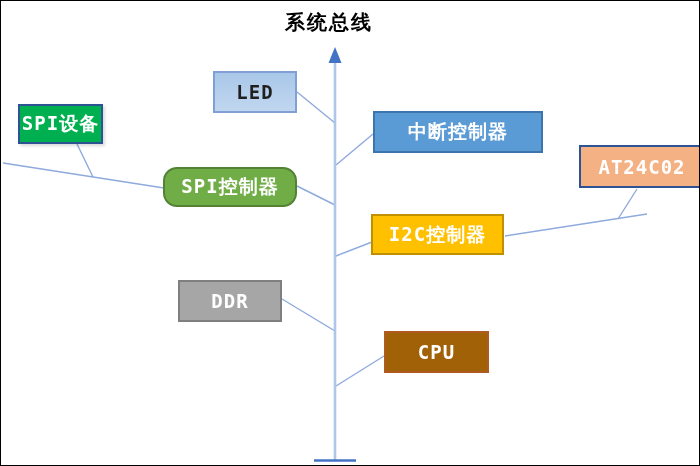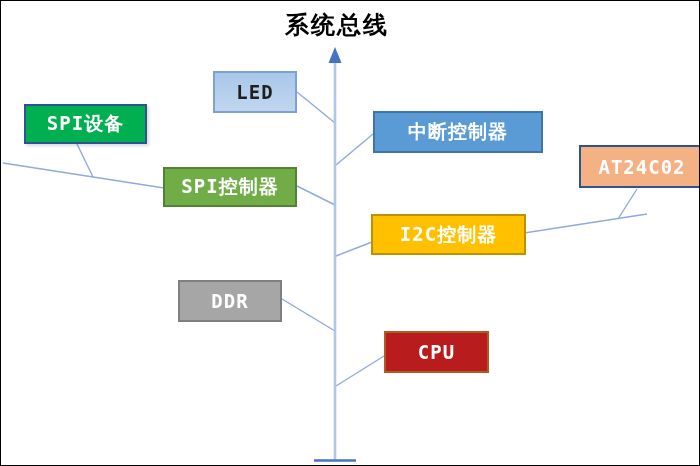--- a/index.html
+++ b/index.html
@@ -4,36 +4,36 @@
 <style>
   html,body{margin:0;padding:0;background:#fff;}
   .stage{
     position:relative;width:700px;height:466px;background:#ffffff;
     border:1px solid #000;box-sizing:border-box;overflow:hidden;
     font-family:"DejaVu Sans","Liberation Sans",sans-serif;
   }
   .wires{position:absolute;left:0;top:0;width:700px;height:466px;}
   .diagram-title{
     position:absolute;left:284px;top:8px;
-    font-size:24px;font-weight:600;color:#000;letter-spacing:2px;
+    font-size:20px;font-weight:600;color:#000;letter-spacing:2px;
     white-space:nowrap;
   }
   .node{
     position:absolute;display:flex;align-items:center;justify-content:center;
     border:2px solid;box-sizing:border-box;
     font-family:"DejaVu Sans Mono","DejaVu Sans",monospace;
     font-weight:bold;font-size:19px;letter-spacing:1px;white-space:nowrap;
   }
   .n-led   {left:212px;top:70px;width:84px;height:42px;
             background-image:linear-gradient(180deg,rgba(255,255,255,0) 0%,rgba(255,255,255,0.28) 100%);}
-  .n-spidev{left:23px;top:103px;width:123px;height:40px;box-shadow:2px 2px 3px rgba(0,0,0,0.15);}
+  .n-spidev{left:17px;top:103px;width:85px;height:40px;box-shadow:2px 2px 3px rgba(0,0,0,0.15);}
   .n-int   {left:372px;top:110px;width:170px;height:42px;}
   .n-at24  {left:578px;top:144px;width:126px;height:43px;}
-  .n-spictl{left:162px;top:166px;width:134px;height:40px;}
-  .n-i2c   {left:370px;top:213px;width:155px;height:41px;}
+  .n-spictl{left:162px;top:166px;width:134px;height:40px;border-radius:14px;}
+  .n-i2c   {left:370px;top:213px;width:133px;height:41px;}
   .n-ddr   {left:177px;top:279px;width:104px;height:42px;}
   .n-cpu   {left:383px;top:330px;width:105px;height:42px;}
 </style>
 </head>
 <body>
 
 <div class="stage">
 
   <svg class="wires" viewBox="0 0 700 466">
 
@@ -76,17 +76,17 @@
   </div>
 
   <div class="node n-i2c" style="background-color: rgb(255, 192, 0); border-color: rgb(191, 144, 0); color: rgb(255, 255, 255);">
     <span>I2C控制器</span>
   </div>
 
   <div class="node n-ddr" style="background-color: rgb(166, 166, 166); border-color: rgb(127, 127, 127); color: rgb(255, 255, 255);">
     <span>DDR</span>
   </div>
 
-  <div class="node n-cpu" style="background-color: #b91c1c; border-color: rgb(174, 90, 33); color: rgb(255, 255, 255);">
+  <div class="node n-cpu" style="background-color: #a16207; border-color: rgb(174, 90, 33); color: rgb(255, 255, 255);">
     <span>CPU</span>
   </div>
 
 </div>
 
 </body></html>

